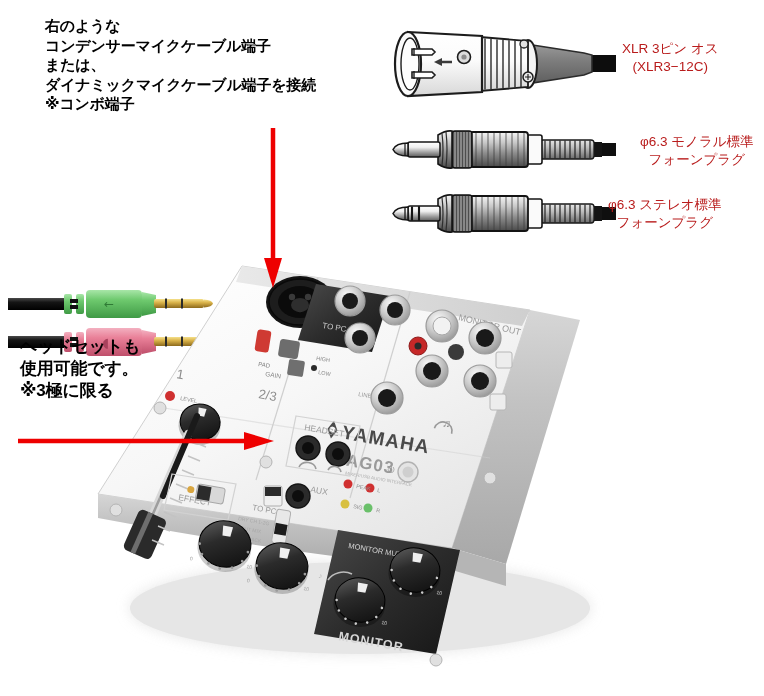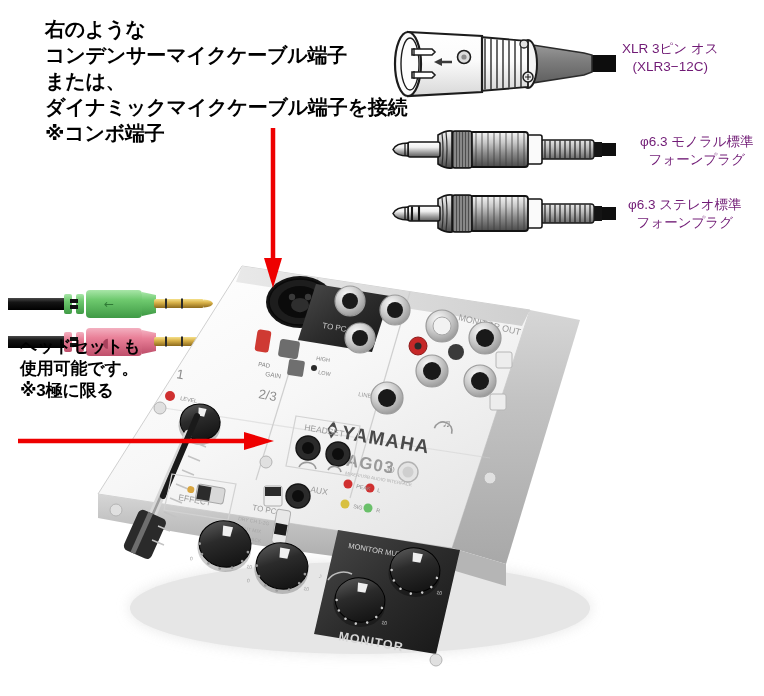--- a/index.html
+++ b/index.html
@@ -17,34 +17,34 @@
 
   
   .anno {
     position: absolute;
     font-weight: bold;
     color: #000;
     line-height: 1.30;
     white-space: pre;
     letter-spacing: -0.2px;
   }
-  #anno-top { left: 45px; top: 16px; font-size: 20px; }
+  #anno-top { left: 45px; top: 16px; font-size: 15px; }
   #anno-headset { left: 20px; top: 336px; font-size: 17px; }
 
   .caption {
     position: absolute;
-    color: #701a75;
+    color: #b91c1c;
     font-size: 13.5px;
     line-height: 1.35;
     text-align: center;
     white-space: pre;
   }
   #cap-xlr   { left: 622px; top: 40px;  }
   #cap-mono  { left: 640px; top: 133px; }
-  #cap-trs   { left: 628px; top: 196px; }
+  #cap-trs   { left: 608px; top: 196px; }
 
   
   .arrow { position: absolute; }
   #arrow-vert   { left: 263px; top: 128px;  width: 20px; height: 160px; }
   #arrow-horiz  { left: 18px;  top: 430px;  width: 256px; height: 22px; }
 
   
   .conn { position: absolute; }
   #xlr-plug   { left: 388px; top: 22px;  width: 228px; height: 82px; }
   #mono-plug  { left: 388px; top: 122px; width: 228px; height: 56px; }

